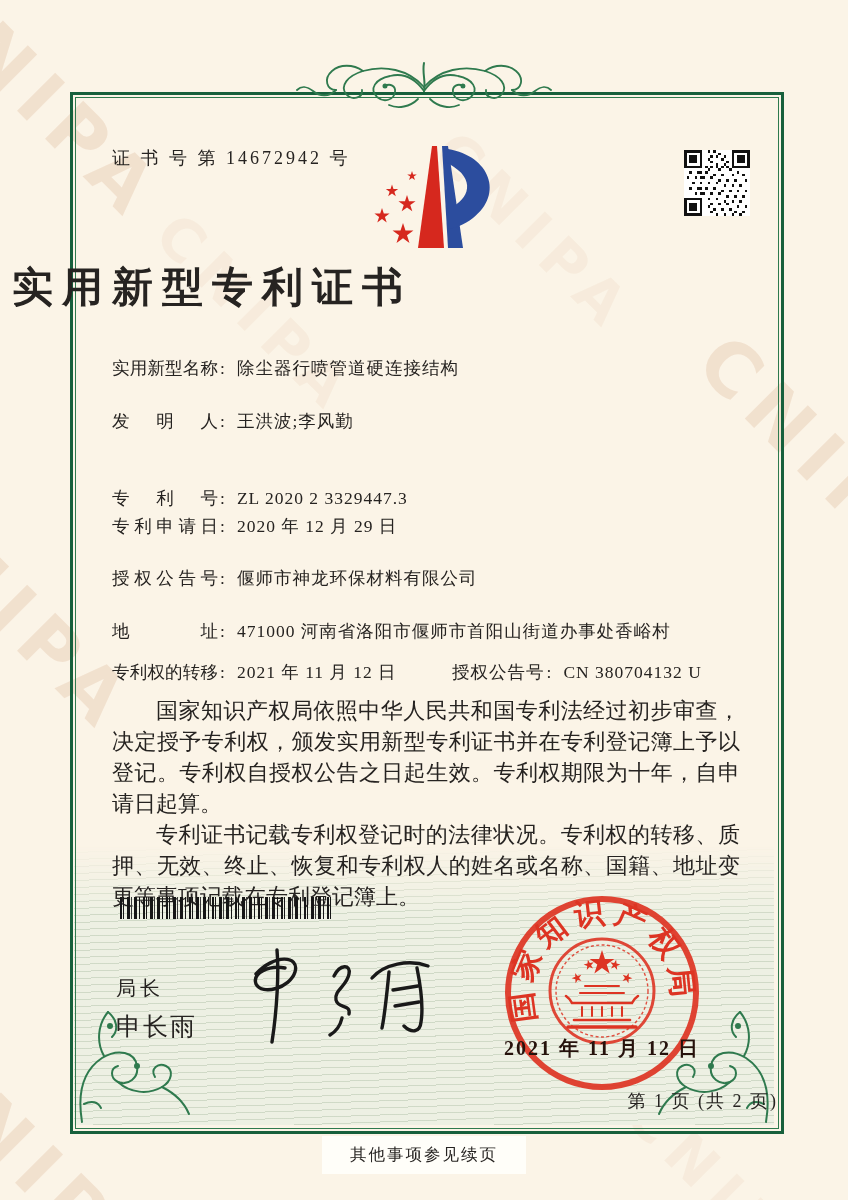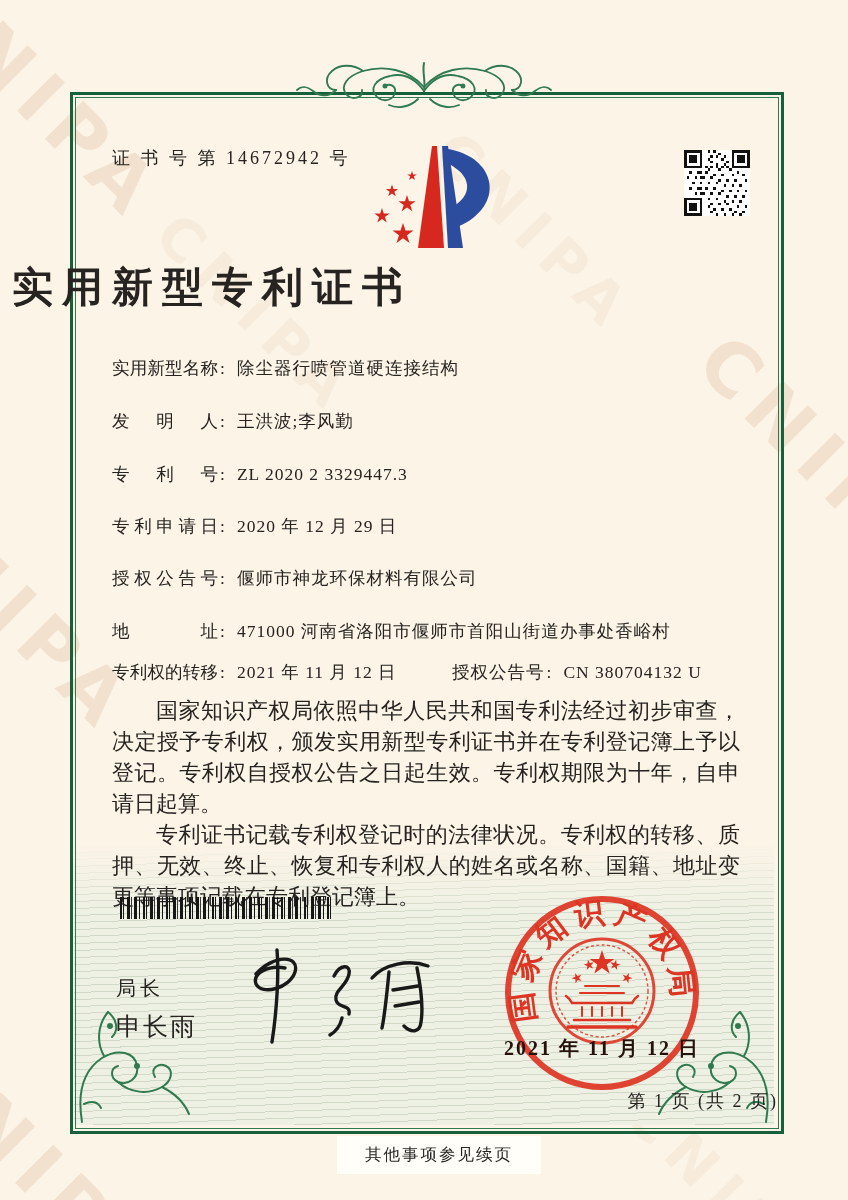--- a/index.html
+++ b/index.html
@@ -41,21 +41,21 @@
       #3a3a3a 11px 12px,rgba(0,0,0,0) 12px 14px,
       #161616 14px 17px,rgba(0,0,0,0) 17px 19px,
       #161616 19px 20px,rgba(0,0,0,0) 20px 23px);}
   .officer-title{left:116px;top:975px;font-size:20px;letter-spacing:4px;font-family:"DejaVu Sans","Liberation Sans",sans-serif;}
   .officer-name{left:116px;top:1010px;font-size:25px;letter-spacing:2px;font-family:"DejaVu Sans","Liberation Sans",sans-serif;}
   .sig{left:222px;top:942px;}
   .seal{left:502px;top:893px;}
   .sealdate{left:482px;top:1035px;width:240px;text-align:center;font-size:20px;font-weight:700;
             letter-spacing:2px;color:#26120c;z-index:3;}
   .pageinfo{left:70px;top:1089px;width:708px;text-align:right;font-size:18px;letter-spacing:2px;}
-  .notebox{left:337px;top:1136px;width:204px;height:38px;background:#fffef9;
+  .notebox{left:322px;top:1136px;width:204px;height:38px;background:#fffef9;
            display:flex;align-items:center;justify-content:center;font-size:16.5px;letter-spacing:2px;z-index:2;}
   .orn-top{left:296px;top:57px;z-index:2;}
   .corner{z-index:2;}
   .qr{left:684px;top:150px;z-index:2;}
   .logo{left:349px;top:136px;z-index:2;}
 </style>
 </head>
 <body>
 
 <div class="page">
@@ -137,21 +137,21 @@
   </svg>
 
   <div class="abs title">实用新型专利证书</div>
 
   <div class="abs frow" style="top:356px">
     <span class="flabel">实用新型名称</span><span class="colon">:</span><span class="fval">除尘器行喷管道硬连接结构</span>
   </div>
   <div class="abs frow" style="top:409px">
     <span class="flabel">发明人</span><span class="colon">:</span><span class="fval">王洪波;李风勤</span>
   </div>
-  <div class="abs frow" style="top:462px">
+  <div class="abs frow" style="top:486px">
     <span class="flabel">专利号</span><span class="colon">:</span><span class="fval">ZL 2020 2 3329447.3</span>
   </div>
   <div class="abs frow" style="top:514px">
     <span class="flabel">专利申请日</span><span class="colon">:</span><span class="fval">2020 年 12 月 29 日</span>
   </div>
   <div class="abs frow" style="top:566px">
     <span class="flabel">授权公告号</span><span class="colon">:</span><span class="fval">偃师市神龙环保材料有限公司</span>
   </div>
   <div class="abs frow" style="top:619px">
     <span class="flabel">地址</span><span class="colon">:</span><span class="fval">471000 河南省洛阳市偃师市首阳山街道办事处香峪村</span>

